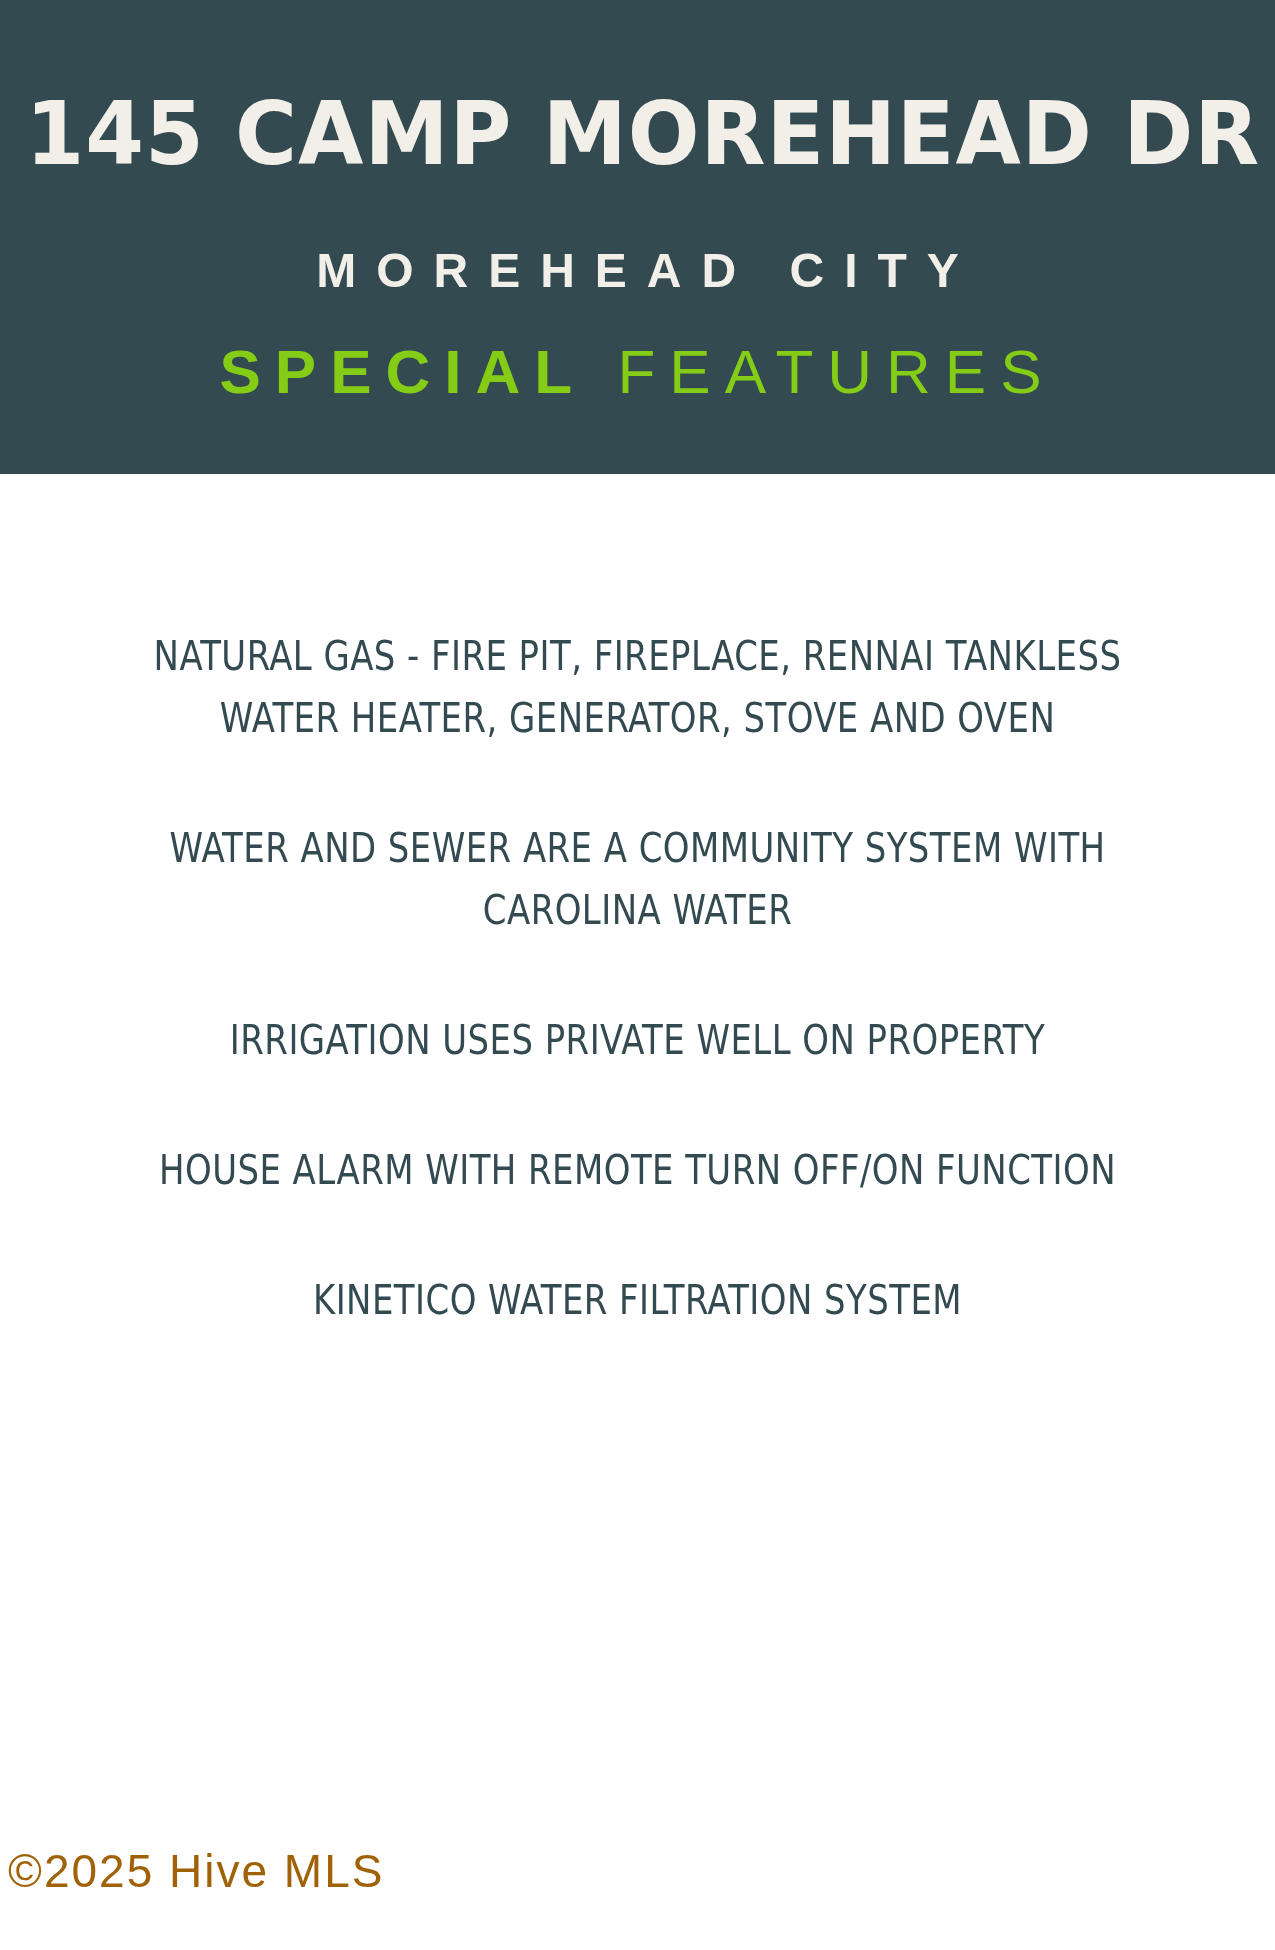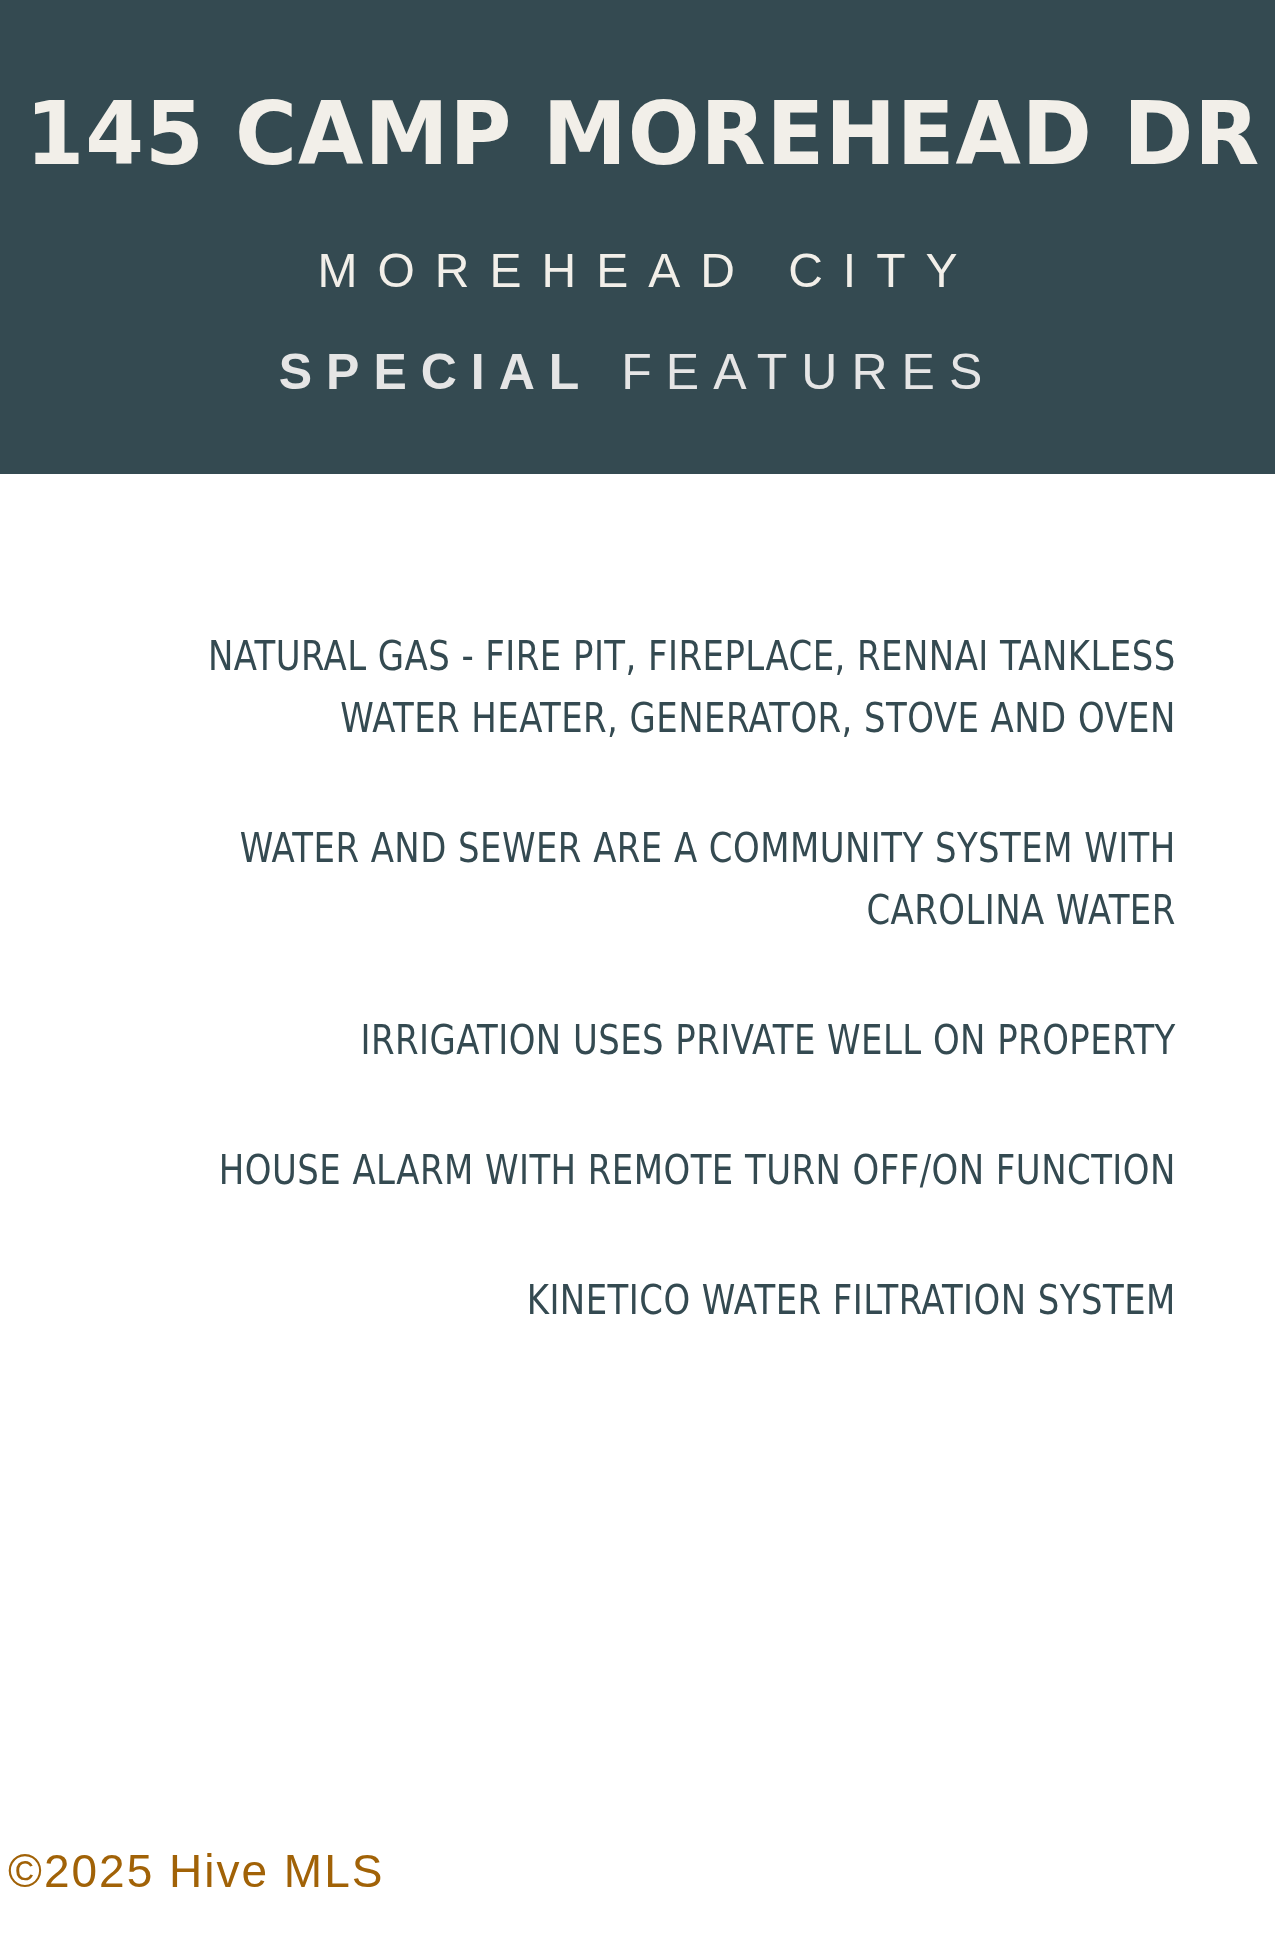--- a/index.html
+++ b/index.html
@@ -48,54 +48,54 @@
     white-space: nowrap;
   }
   .header-sub {
     position: absolute;
     left: 0;
     right: 0;
     top: 245px;
     text-align: center;
     color: #f2efe9;
     font-family: "Liberation Sans", sans-serif;
-    font-weight: 400;
+    font-weight: 700;
     font-size: 48px;
     line-height: 52px;
     letter-spacing: 20px;
     text-indent: 20px;
     white-space: nowrap;
   }
   .header-sub2 {
     position: absolute;
     left: 0;
     right: 0;
     top: 345px;
     text-align: center;
-    color: #e5e5e5;
+    color: #84cc16;
     font-family: "Liberation Sans", sans-serif;
-    font-size: 50px;
+    font-size: 62px;
     line-height: 54px;
     letter-spacing: 14px;
     white-space: nowrap;
   }
   .header-sub2 .bold {
     font-weight: bold;
   }
   .header-sub2 .light {
     font-weight: 300;
   }
 
   
   .features {
     position: absolute;
-    left: 67px;
+    left: 60px;
     top: 625px;
     width: 1155px;
-    text-align: right;
+    text-align: center;
   }
   .feature-item {
     color: #344a51;
     font-family: "DejaVu Sans Condensed", "Liberation Sans Narrow", "Liberation Sans", sans-serif;
     font-size: 41px;
     line-height: 62px;
     letter-spacing: 0.5px;
     margin-bottom: 68px;
     transform: scaleX(0.92);
     font-weight: 500;

